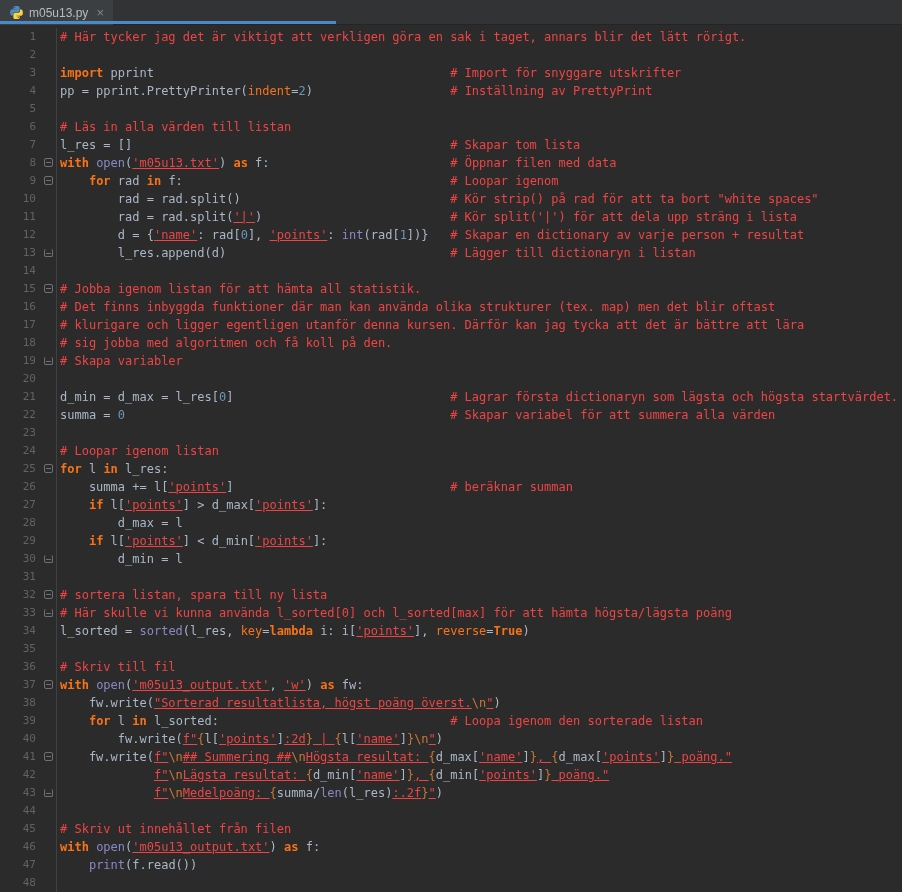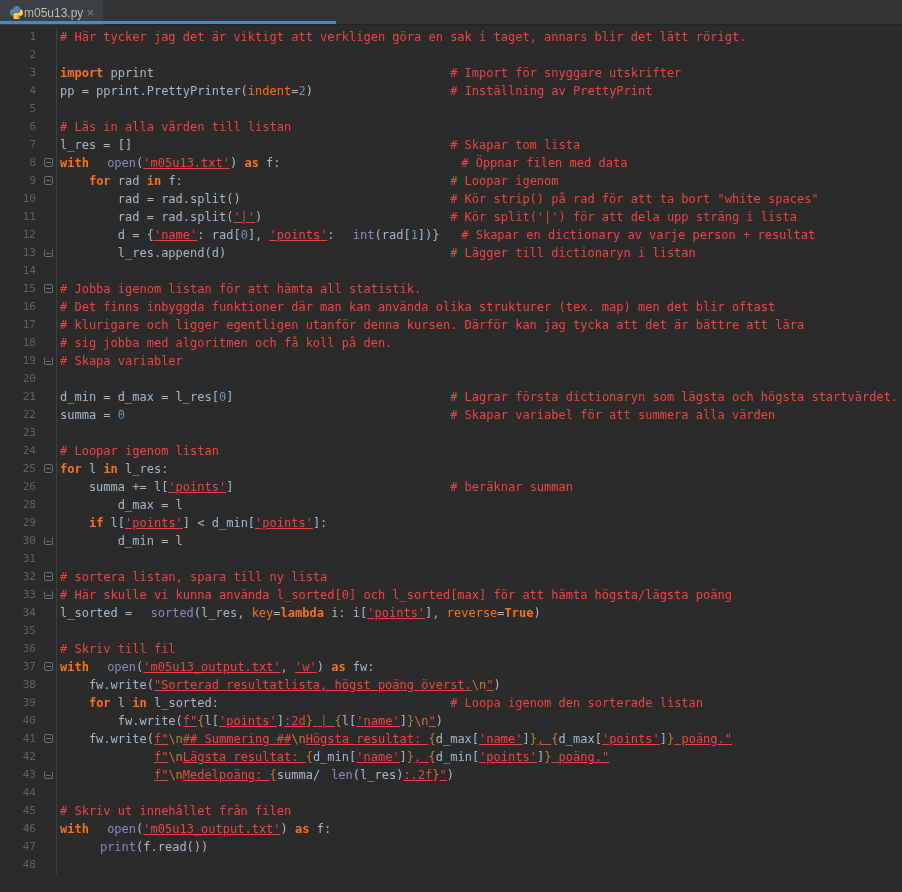--- a/index.html
+++ b/index.html
@@ -3,21 +3,21 @@
 <meta charset="utf-8">
 <style>
   * { margin:0; padding:0; box-sizing:border-box; }
   html,body { width:902px; height:892px; background:#2b2b2b; overflow:hidden; }
   body { font-family:"DejaVu Sans Mono", monospace; }
 
   .window { width:902px; height:892px; display:flex; flex-direction:column; background:#2b2b2b; }
 
   
   .tabbar { position:relative; height:25px; background:#313335; flex:none; border-bottom:1px solid #232525; }
-  .tab { position:absolute; left:0; top:0; height:25px; display:flex; align-items:center; 
+  .tab { position:absolute; left:0; top:0; height:25px; display:flex; align-items:center; gap:5px;
          padding:0 9px 0 9px; background:#3c3f41; cursor:pointer; }
   .tab-title { font-family:"Liberation Sans", sans-serif; font-size:12px; color:#bbbbbb; }
   .close { font-family:"Liberation Sans", sans-serif; font-size:13px; color:#84878a; padding-left:3px; line-height:1; }
   .tab-underline { position:absolute; left:0; bottom:0; width:336px; height:3px; background:#4a88c7; }
   .pyicon { width:15px; height:15px; display:block; }
 
   
   .editor { flex:1; overflow:hidden; padding-top:3px; background:#2b2b2b; }
   .row { display:flex; height:18px; line-height:18px; font-size:12px; white-space:pre; }
   .gutter { flex:none; width:57px; display:flex; border-right:1px solid #3f4245; }
@@ -28,21 +28,21 @@
   .fold-e { border-top:none; top:5px; height:8px; }
   .fold-e::after { content:""; position:absolute; left:1px; right:1px; bottom:2px; height:1px; background:#6e7173; }
   .code { margin-left:3px; white-space:pre; }
 
   
   .txt     { color:#a9b7c6; }
   .com     { color:#ef4444; }
   .kw      { color:#f97316; font-weight:bold; }
   .str     { color:#ef4444;text-decoration:underline; }
   .num     { color:#6897bb; }
-  .builtin { color:#8888c6;margin-left:11px; }
+  .builtin { color:#8888c6; }
   .param   { color:#f97316; }
   .esc     { color:#cc7832; }
   .brace   { color:#cc7832; }
 </style>
 </head>
 <body>
 
 <div class="window">
 
   <div class="tabbar">
@@ -77,20 +77,21 @@
       <div class="row"><span class="gutter"><span class="ln">17</span><span class="foldcol"></span></span><span class="code"><span class="com"># klurigare och ligger egentligen utanför denna kursen. Därför kan jag tycka att det är bättre att lära</span></span></div>
       <div class="row"><span class="gutter"><span class="ln">18</span><span class="foldcol"></span></span><span class="code"><span class="com"># sig jobba med algoritmen och få koll på den.</span></span></div>
       <div class="row"><span class="gutter"><span class="ln">19</span><span class="foldcol"><span class="fold fold-e"></span></span></span><span class="code"><span class="com"># Skapa variabler</span></span></div>
       <div class="row"><span class="gutter"><span class="ln">20</span><span class="foldcol"></span></span><span class="code"></span></div>
       <div class="row"><span class="gutter"><span class="ln">21</span><span class="foldcol"></span></span><span class="code"><span class="txt">d_min = d_max = l_res[</span><span class="num">0</span><span class="txt">]</span><span class="txt">                              </span><span class="com"># Lagrar första dictionaryn som lägsta och högsta startvärdet.</span></span></div>
       <div class="row"><span class="gutter"><span class="ln">22</span><span class="foldcol"></span></span><span class="code"><span class="txt">summa = </span><span class="num">0</span><span class="txt">                                             </span><span class="com"># Skapar variabel för att summera alla värden</span></span></div>
       <div class="row"><span class="gutter"><span class="ln">23</span><span class="foldcol"></span></span><span class="code"></span></div>
       <div class="row"><span class="gutter"><span class="ln">24</span><span class="foldcol"></span></span><span class="code"><span class="com"># Loopar igenom listan</span></span></div>
       <div class="row"><span class="gutter"><span class="ln">25</span><span class="foldcol"><span class="fold fold-s"></span></span></span><span class="code"><span class="kw">for</span><span class="txt"> l </span><span class="kw">in</span><span class="txt"> l_res:</span></span></div>
       <div class="row"><span class="gutter"><span class="ln">26</span><span class="foldcol"></span></span><span class="code"><span class="txt">    summa += l[</span><span class="str">'points'</span><span class="txt">]</span><span class="txt">                              </span><span class="com"># beräknar summan</span></span></div>
+      <div class="row"><span class="gutter"><span class="ln">27</span><span class="foldcol"></span></span><span class="code"><span class="txt">    </span><span class="kw">if</span><span class="txt"> l[</span><span class="str">'points'</span><span class="txt">] &gt; d_max[</span><span class="str">'points'</span><span class="txt">]:</span></span></div>
       <div class="row"><span class="gutter"><span class="ln">28</span><span class="foldcol"></span></span><span class="code"><span class="txt">        d_max = l</span></span></div>
       <div class="row"><span class="gutter"><span class="ln">29</span><span class="foldcol"></span></span><span class="code"><span class="txt">    </span><span class="kw">if</span><span class="txt"> l[</span><span class="str">'points'</span><span class="txt">] &lt; d_min[</span><span class="str">'points'</span><span class="txt">]:</span></span></div>
       <div class="row"><span class="gutter"><span class="ln">30</span><span class="foldcol"><span class="fold fold-e"></span></span></span><span class="code"><span class="txt">        d_min = l</span></span></div>
       <div class="row"><span class="gutter"><span class="ln">31</span><span class="foldcol"></span></span><span class="code"></span></div>
       <div class="row"><span class="gutter"><span class="ln">32</span><span class="foldcol"><span class="fold fold-s"></span></span></span><span class="code"><span class="com"># sortera listan, spara till ny lista</span></span></div>
       <div class="row"><span class="gutter"><span class="ln">33</span><span class="foldcol"><span class="fold fold-e"></span></span></span><span class="code"><span class="com"># Här skulle vi kunna använda l_sorted[0] och l_sorted[max] för att hämta högsta/lägsta poäng</span></span></div>
       <div class="row"><span class="gutter"><span class="ln">34</span><span class="foldcol"></span></span><span class="code"><span class="txt">l_sorted = </span><span class="builtin">sorted</span><span class="txt">(l_res, </span><span class="param">key</span><span class="txt">=</span><span class="kw">lambda</span><span class="txt"> i: i[</span><span class="str">'points'</span><span class="txt">], </span><span class="param">reverse</span><span class="txt">=</span><span class="kw">True</span><span class="txt">)</span></span></div>
       <div class="row"><span class="gutter"><span class="ln">35</span><span class="foldcol"></span></span><span class="code"></span></div>
       <div class="row"><span class="gutter"><span class="ln">36</span><span class="foldcol"></span></span><span class="code"><span class="com"># Skriv till fil</span></span></div>
       <div class="row"><span class="gutter"><span class="ln">37</span><span class="foldcol"><span class="fold fold-s"></span></span></span><span class="code"><span class="kw">with</span><span class="txt"> </span><span class="builtin">open</span><span class="txt">(</span><span class="str">'m05u13_output.txt'</span><span class="txt">, </span><span class="str">'w'</span><span class="txt">) </span><span class="kw">as</span><span class="txt"> fw:</span></span></div>

